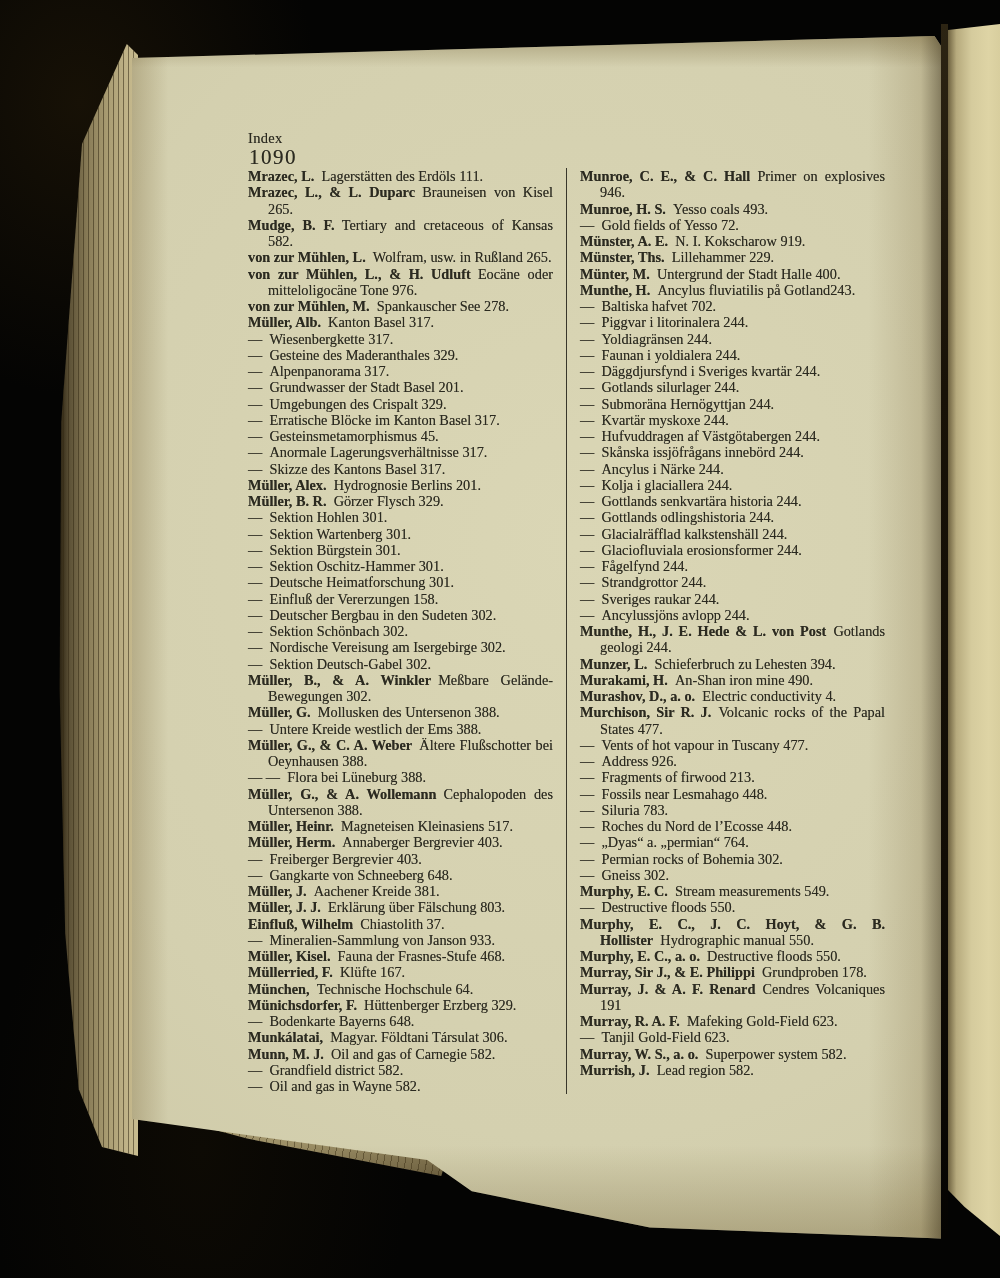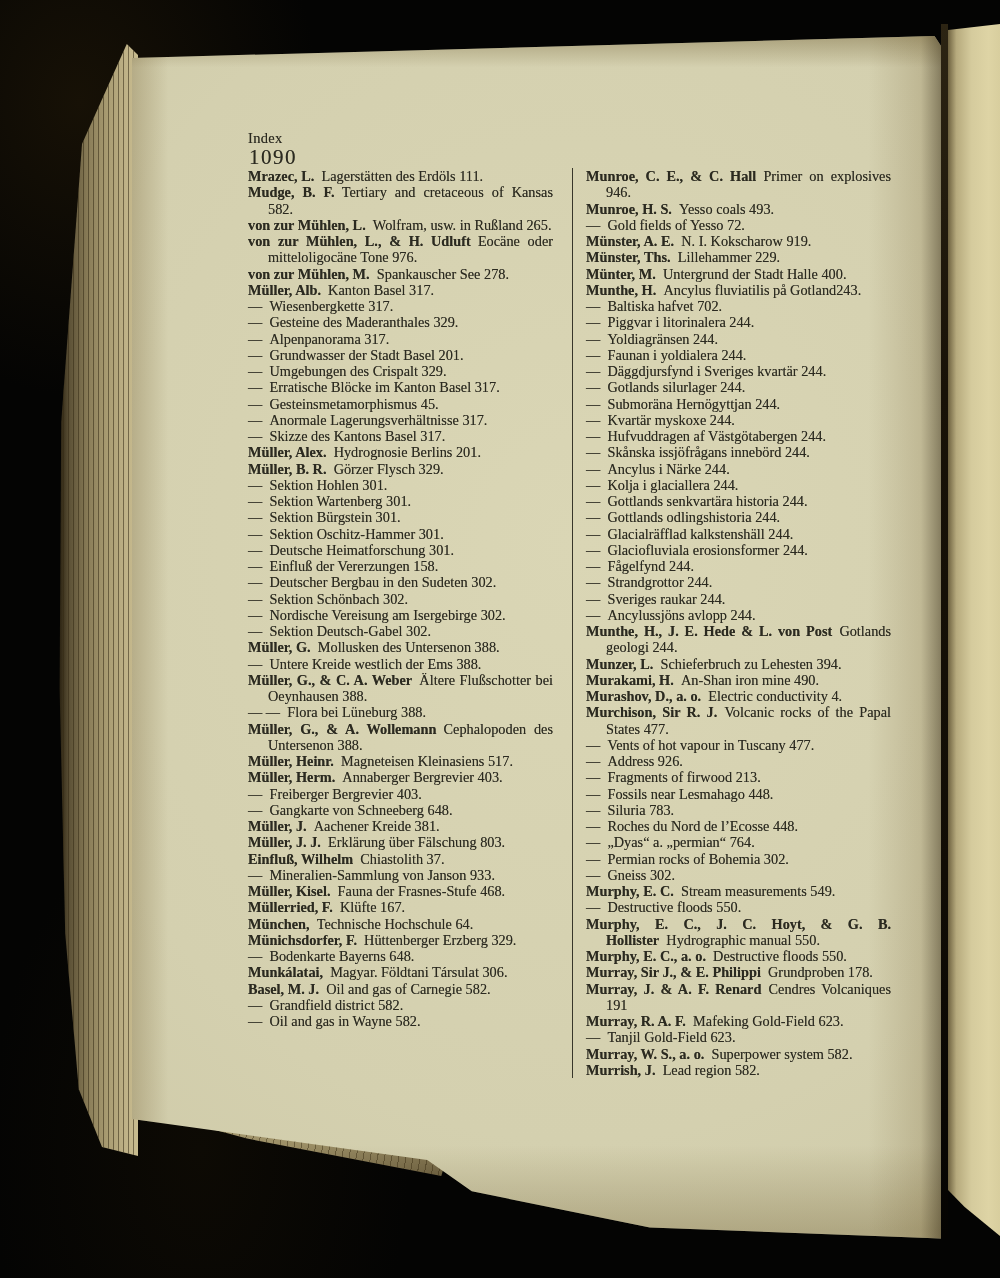--- a/index.html
+++ b/index.html
@@ -68,21 +68,21 @@
   .running-head {
     position:absolute; left:0; right:0; top:0;
     font-size:14.5px; letter-spacing:.3px;
   }
   .cols { display:flex; margin-top:8px; }
   .col {
     width:305px;
     font-size:14.3px; line-height:16.25px;
     text-align:justify;
   }
-  .col-left  { padding-right:19px; border-right:1.6px solid #38362a; }
+  .col-left  { padding-right:13px; border-right:1.6px solid #38362a; }
   .col-right { padding-left:13px; }
   .entry { padding-left:20px; text-indent:-20px; }
   .author { font-weight:bold; margin-right:.5em; }
   .dash-prefix { margin-right:.5em; }
 </style>
 </head>
 <body>
 
 <div>
   <div class="edge-stack"></div>
@@ -90,20 +90,21 @@
 
   <div class="page-main">
     <div class="content">
       <div class="head-row">
         <span class="page-num">1090</span>
         <span class="running-head">Index</span>
       </div>
       <div class="cols">
         <div class="col col-left" id="col-left">
             <div class="entry"><span class="author">Mrazec, L.</span>Lagerstätten des Erdöls 111.</div>
+            <div class="entry"><span class="author">Mrazec, L., &amp; L. Duparc</span>Brauneisen von Kisel 265.</div>
             <div class="entry"><span class="author">Mudge, B. F.</span>Tertiary and cretaceous of Kansas 582.</div>
             <div class="entry"><span class="author">von zur Mühlen, L.</span>Wolfram, usw. in Rußland 265.</div>
             <div class="entry"><span class="author">von zur Mühlen, L., &amp; H. Udluft</span>Eocäne oder mitteloligocäne Tone 976.</div>
             <div class="entry"><span class="author">von zur Mühlen, M.</span>Spankauscher See 278.</div>
             <div class="entry"><span class="author">Müller, Alb.</span>Kanton Basel 317.</div>
             <div class="entry"><span class="dash-prefix">—</span>Wiesenbergkette 317.</div>
             <div class="entry"><span class="dash-prefix">—</span>Gesteine des Maderanthales 329.</div>
             <div class="entry"><span class="dash-prefix">—</span>Alpenpanorama 317.</div>
             <div class="entry"><span class="dash-prefix">—</span>Grundwasser der Stadt Basel 201.</div>
             <div class="entry"><span class="dash-prefix">—</span>Umgebungen des Crispalt 329.</div>
@@ -116,40 +117,41 @@
             <div class="entry"><span class="dash-prefix">—</span>Sektion Hohlen 301.</div>
             <div class="entry"><span class="dash-prefix">—</span>Sektion Wartenberg 301.</div>
             <div class="entry"><span class="dash-prefix">—</span>Sektion Bürgstein 301.</div>
             <div class="entry"><span class="dash-prefix">—</span>Sektion Oschitz-Hammer 301.</div>
             <div class="entry"><span class="dash-prefix">—</span>Deutsche Heimatforschung 301.</div>
             <div class="entry"><span class="dash-prefix">—</span>Einfluß der Vererzungen 158.</div>
             <div class="entry"><span class="dash-prefix">—</span>Deutscher Bergbau in den Sudeten 302.</div>
             <div class="entry"><span class="dash-prefix">—</span>Sektion Schönbach 302.</div>
             <div class="entry"><span class="dash-prefix">—</span>Nordische Vereisung am Isergebirge 302.</div>
             <div class="entry"><span class="dash-prefix">—</span>Sektion Deutsch-Gabel 302.</div>
+            <div class="entry"><span class="author">Müller, B., &amp; A. Winkler</span>Meßbare Gelände-Bewegungen 302.</div>
             <div class="entry"><span class="author">Müller, G.</span>Mollusken des Untersenon 388.</div>
             <div class="entry"><span class="dash-prefix">—</span>Untere Kreide westlich der Ems 388.</div>
             <div class="entry"><span class="author">Müller, G., &amp; C. A. Weber</span>Ältere Flußschotter bei Oeynhausen 388.</div>
             <div class="entry"><span class="dash-prefix">— —</span>Flora bei Lüneburg 388.</div>
             <div class="entry"><span class="author">Müller, G., &amp; A. Wollemann</span>Cephalopoden des Untersenon 388.</div>
             <div class="entry"><span class="author">Müller, Heinr.</span>Magneteisen Kleinasiens 517.</div>
             <div class="entry"><span class="author">Müller, Herm.</span>Annaberger Bergrevier 403.</div>
             <div class="entry"><span class="dash-prefix">—</span>Freiberger Bergrevier 403.</div>
             <div class="entry"><span class="dash-prefix">—</span>Gangkarte von Schneeberg 648.</div>
             <div class="entry"><span class="author">Müller, J.</span>Aachener Kreide 381.</div>
             <div class="entry"><span class="author">Müller, J. J.</span>Erklärung über Fälschung 803.</div>
             <div class="entry"><span class="author">Einfluß, Wilhelm</span>Chiastolith 37.</div>
             <div class="entry"><span class="dash-prefix">—</span>Mineralien-Sammlung von Janson 933.</div>
             <div class="entry"><span class="author">Müller, Kisel.</span>Fauna der Frasnes-Stufe 468.</div>
             <div class="entry"><span class="author">Müllerried, F.</span>Klüfte 167.</div>
             <div class="entry"><span class="author">München,</span>Technische Hochschule 64.</div>
             <div class="entry"><span class="author">Münichsdorfer, F.</span>Hüttenberger Erzberg 329.</div>
             <div class="entry"><span class="dash-prefix">—</span>Bodenkarte Bayerns 648.</div>
             <div class="entry"><span class="author">Munkálatai,</span>Magyar. Földtani Társulat 306.</div>
-            <div class="entry"><span class="author">Basel, M. J.</span>Oil and gas of Carnegie 582.</div>
+            <div class="entry"><span class="author">Munn, M. J.</span>Oil and gas of Carnegie 582.</div>
             <div class="entry"><span class="dash-prefix">—</span>Grandfield district 582.</div>
             <div class="entry"><span class="dash-prefix">—</span>Oil and gas in Wayne 582.</div>
           </div>
         <div class="col col-right" id="col-right">
             <div class="entry"><span class="author">Munroe, C. E., &amp; C. Hall</span>Primer on explosives 946.</div>
             <div class="entry"><span class="author">Munroe, H. S.</span>Yesso coals 493.</div>
             <div class="entry"><span class="dash-prefix">—</span>Gold fields of Yesso 72.</div>
             <div class="entry"><span class="author">Münster, A. E.</span>N. I. Kokscharow 919.</div>
             <div class="entry"><span class="author">Münster, Ths.</span>Lillehammer 229.</div>
             <div class="entry"><span class="author">Münter, M.</span>Untergrund der Stadt Halle 400.</div>

